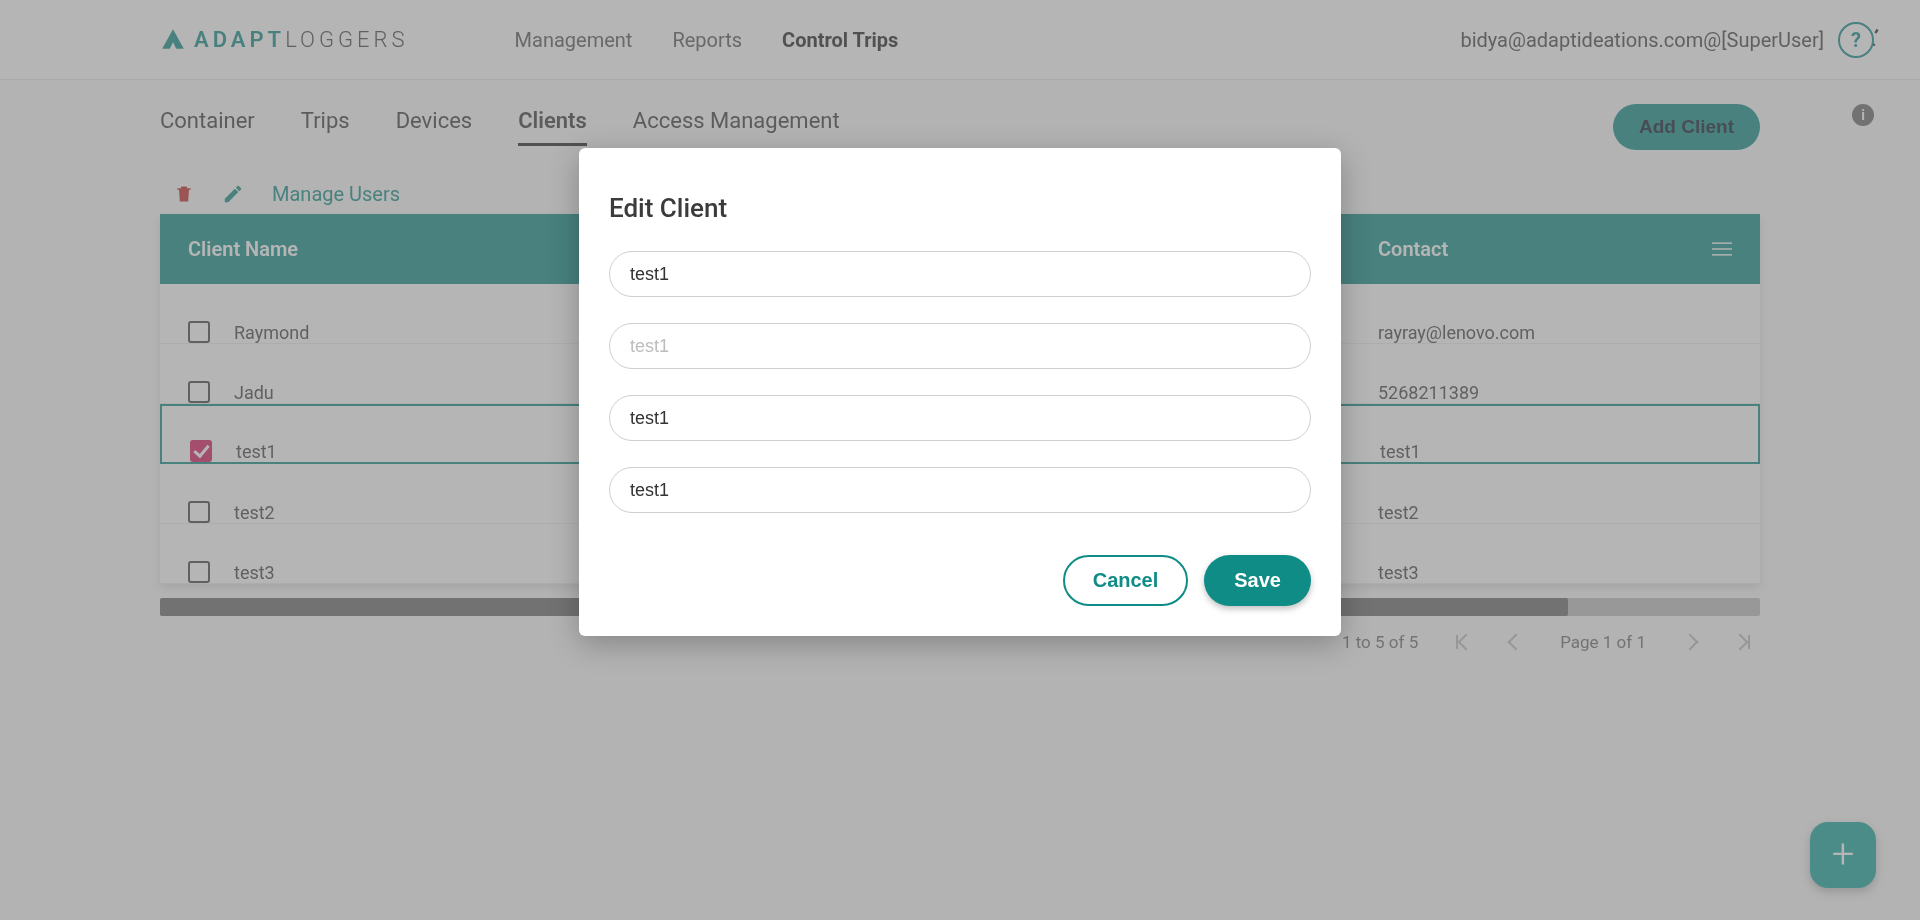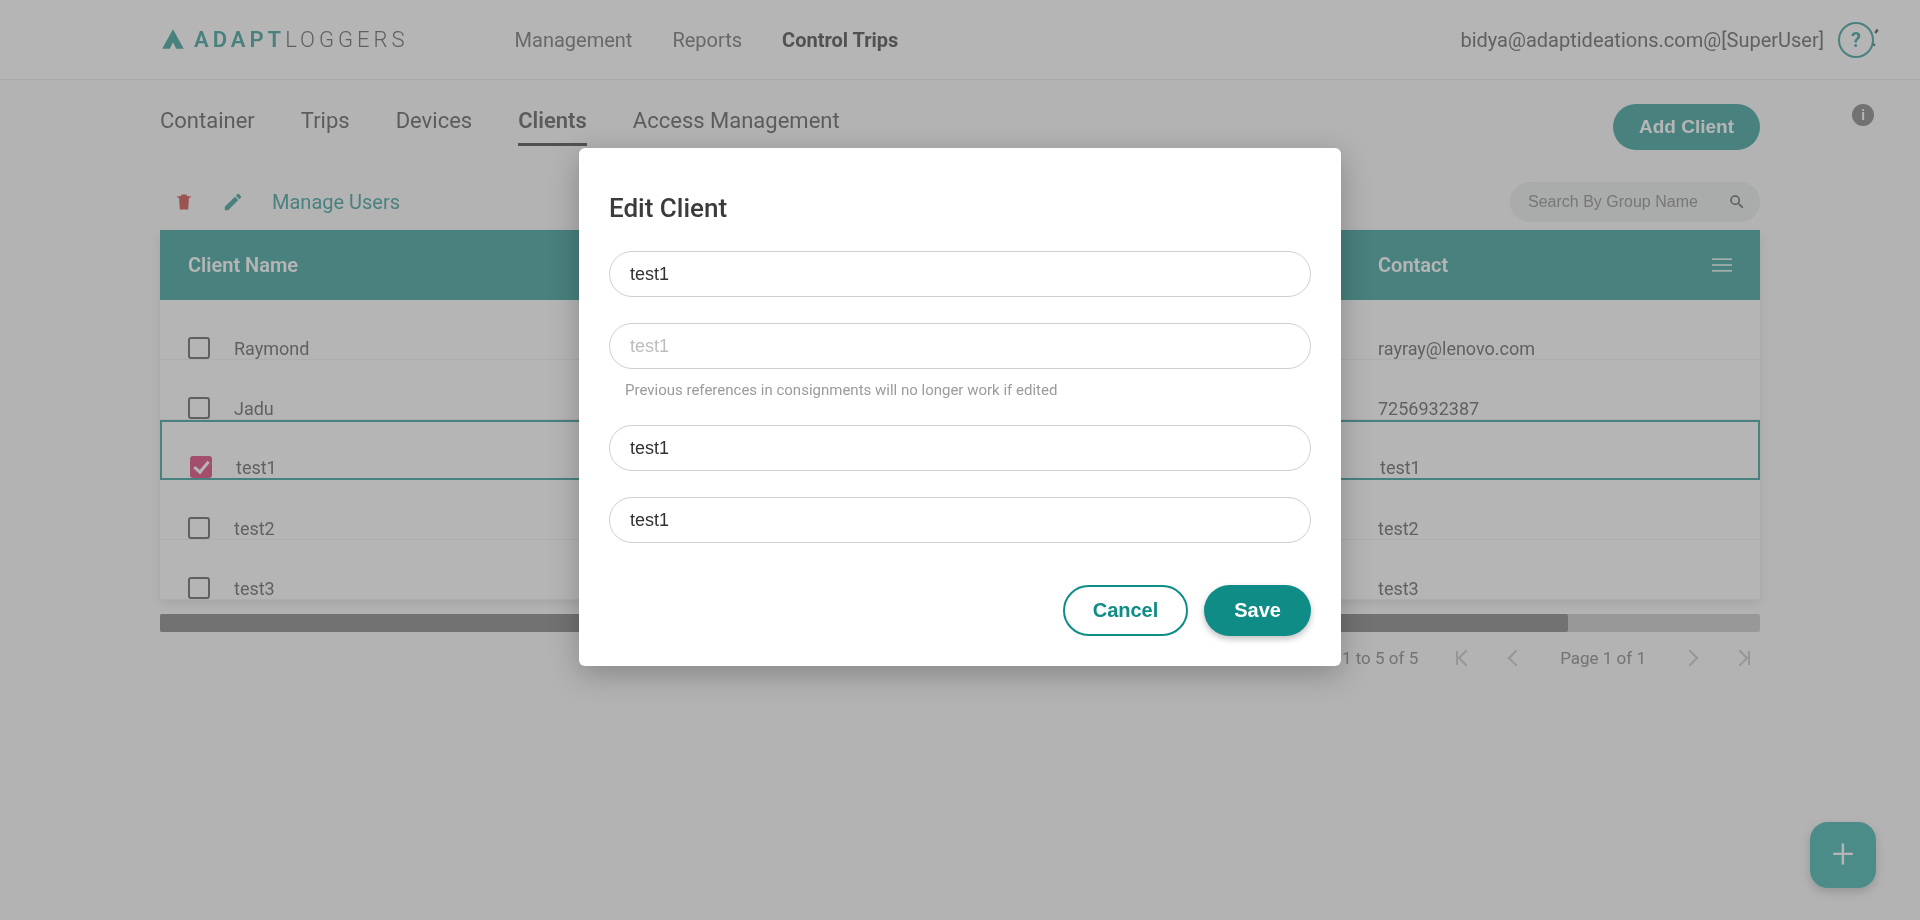--- a/index.html
+++ b/index.html
@@ -39,21 +39,21 @@
   }
 
   
   .subarea { padding: 24px 160px 0 160px; }
   .subnav-row { display: flex; align-items: center; }
   .subnav { display: flex; gap: 46px; font-size: 22px; color: #3a3a3a; }
   .subnav .tab { padding-bottom: 10px; cursor: pointer; }
   .subnav .tab.active { font-weight: 600; border-bottom: 3px solid #222; }
   .add-client-btn {
     margin-left: auto;
-    background: #0f8c86; color: #ffffff; border: none; border-radius: 999px;
+    background: #0f8c86; color: #0f172a; border: none; border-radius: 999px;
     padding: 12px 26px; font-size: 19px; font-weight: 600; cursor: pointer;
   }
   .info-dot {
     position: absolute; right: 46px; top: 104px;
     width: 22px; height: 22px; background: #6b6b6b; border-radius: 50%;
     color: #fff; font-size: 14px; font-weight: 700; display:flex;align-items:center;justify-content:center;
   }
 
   .toolbar-row {
     display: flex; align-items: center; gap: 28px; margin-top: 32px; 
@@ -166,26 +166,20 @@
     </div>
 
     <div class="toolbar-row">
       <svg class="trash-icon" viewBox="0 0 24 24">
           <path d="M6 7h12l-1 14H7L6 7zm3-4h6l1 2h4v2H4V5h4l1-2z"></path>
         </svg>
       <svg class="pencil-icon" viewBox="0 0 24 24">
           <path d="M3 17.25V21h3.75L17.81 9.94l-3.75-3.75L3 17.25zM20.71 7.04a1 1 0 0 0 0-1.41l-2.34-2.34a1 1 0 0 0-1.41 0l-1.83 1.83 3.75 3.75 1.83-1.83z"></path>
         </svg>
       <span class="manage-users">Manage Users</span>
-      <div class="search-pill">
-        <input type="text" placeholder="Search By Group Name" style="">
-        <svg class="sicon" viewBox="0 0 24 24">
-            <path d="M15.5 14h-.79l-.28-.27A6.471 6.471 0 0 0 16 9.5 6.5 6.5 0 1 0 9.5 16a6.471 6.471 0 0 0 4.23-1.57l.27.28v.79L19 20.49 20.49 19 15.5 14zM9.5 14A4.5 4.5 0 1 1 14 9.5 4.5 4.5 0 0 1 9.5 14z"></path>
-          </svg>
-      </div>
     </div>
 
     <div class="table-wrap">
       <div class="thead">
         <div class="th col-a">
           <span>Client Name</span>
           <svg class="menu-icon" viewBox="0 0 24 16">
               <rect width="24" height="2"></rect>
               <rect y="7" width="24" height="2"></rect>
               <rect y="14" width="24" height="2"></rect>
@@ -212,21 +206,21 @@
             <span>rayray@lenovo.com</span>
           </div>
       </div>
       <div class="trow">
         <div class="cell col-a">
             <span class="chk"></span>
             <span>Jadu</span>
           </div>
         <div class="cell col-b"></div>
         <div class="cell col-c">
-            <span>7256932387</span>
+            <span>5268211389</span>
           </div>
       </div>
       <div class="trow selected">
         <div class="cell col-a">
             <span class="chk checked"></span>
             <span>test1</span>
           </div>
         <div class="cell col-b"></div>
         <div class="cell col-c">
             <span>test1</span>
@@ -276,21 +270,20 @@
 
   <div class="fab">
       <span>+</span>
     </div>
 
   <div class="overlay"></div>
   <div class="modal">
     <h2>Edit Client</h2>
     <input class="field" value="test1" style="">
     <input class="field" placeholder="test1" style="">
-    <div class="hint">Previous references in consignments will no longer work if edited</div>
     <input class="field" value="test1" style="">
     <input class="field" value="test1" style="">
     <div class="actions">
       <button class="btn-outline">Cancel</button>
       <button class="btn-primary">Save</button>
     </div>
   </div>
 
 </div>
 

